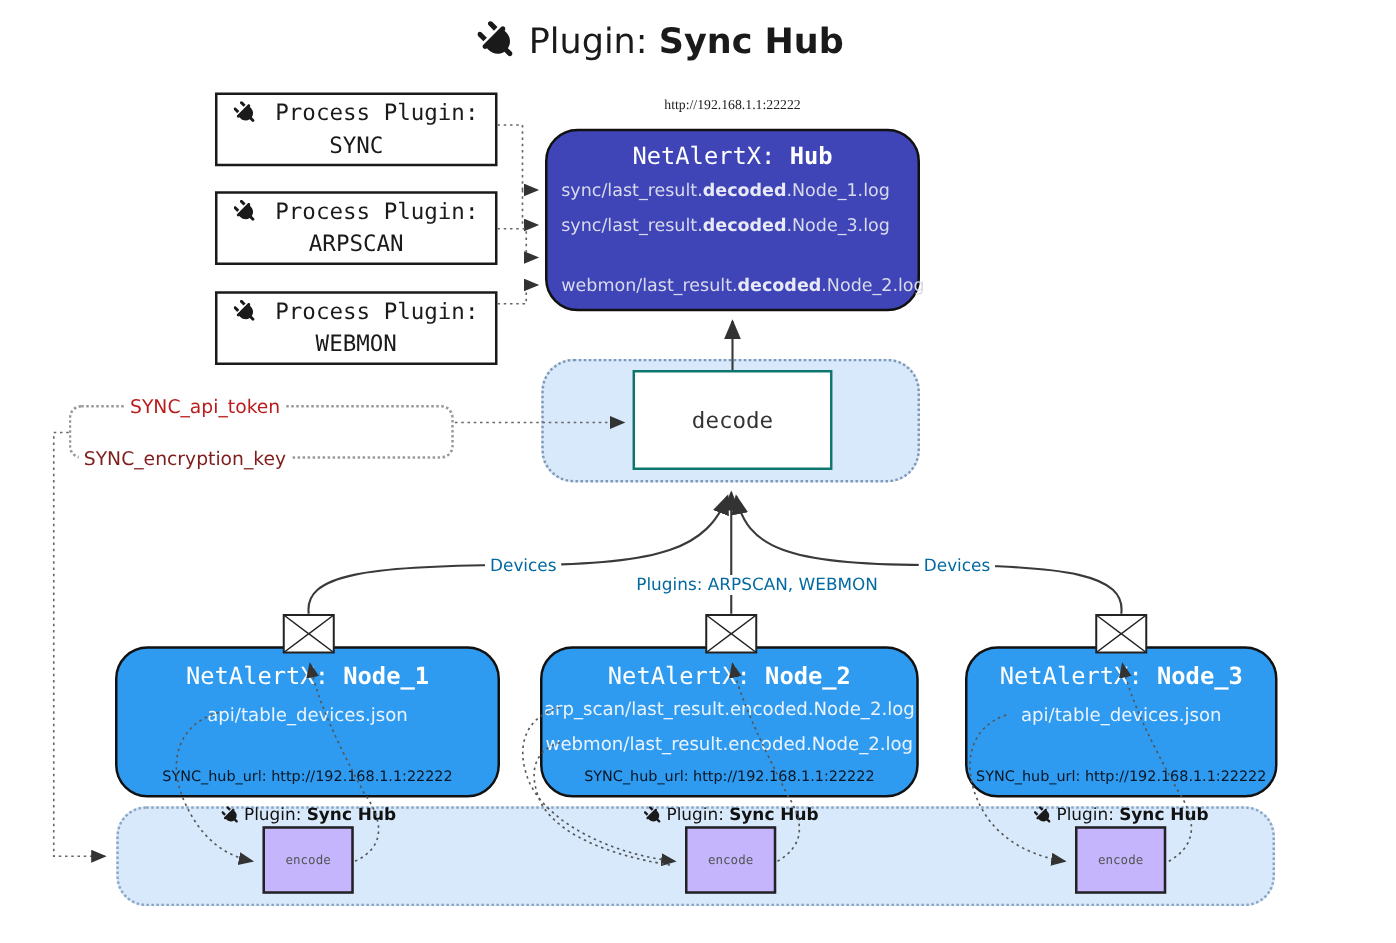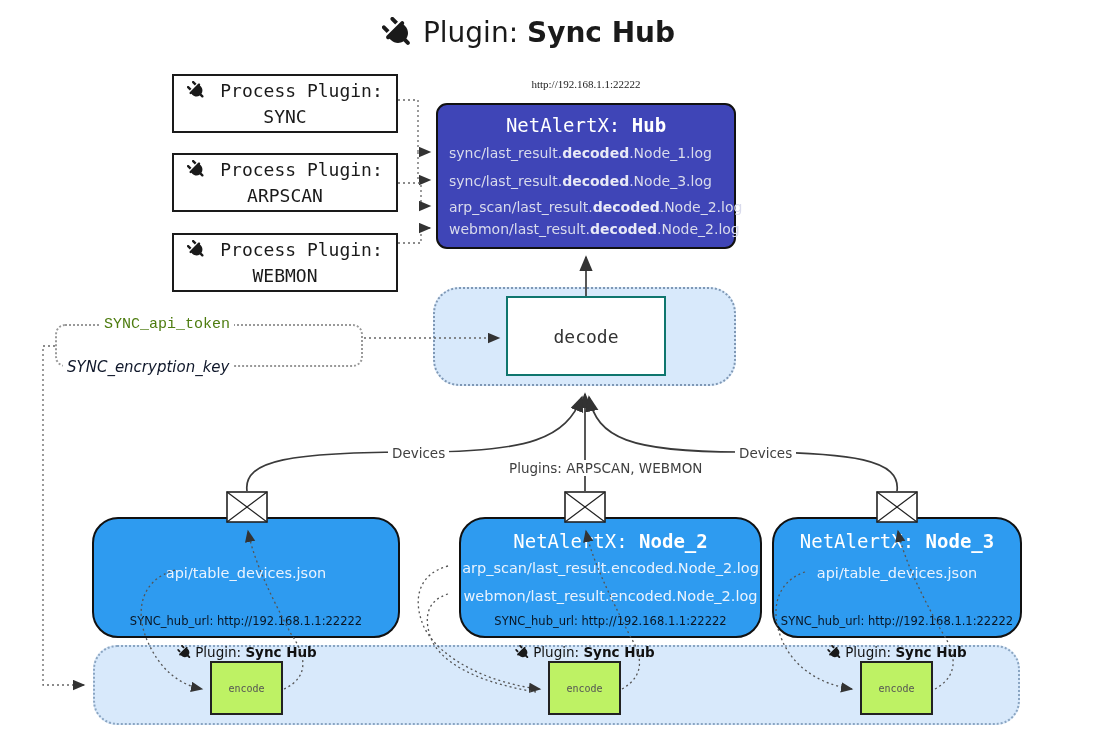--- a/index.html
+++ b/index.html
@@ -14,61 +14,61 @@
   .title b{font-weight:bold;}
 
   
   .pbox{position:absolute;left:172px;width:226px;height:59px;background:#fff;border:2px solid #1a1a1a;
         box-sizing:border-box;z-index:2;display:flex;flex-direction:column;justify-content:center;align-items:center;
         font-family:"DejaVu Sans Mono",monospace;font-size:18px;line-height:26px;}
   .pbox .row{display:flex;align-items:center;gap:14px;}
 
   
   .hub{position:absolute;left:436px;top:103px;width:300px;height:146px;background:var(--hub-bg,#3F45B7);
-       border:2px solid #111;border-radius:11px;box-sizing:border-box;z-index:2;color:#fff;}
+       border:2px solid #111;border-radius:26px;box-sizing:border-box;z-index:2;color:#fff;}
   .hub-title{position:absolute;top:9px;left:0;width:100%;text-align:center;
              font-family:"DejaVu Sans Mono",monospace;font-size:19px;}
   .hub-log{position:absolute;left:11px;font-size:14px;color:#D9DBEC;white-space:nowrap;text-align:center;}
   .hub-log b{font-weight:bold;color:#E8E9F6;}
   .hub-url{position:absolute;left:436px;top:78px;width:300px;text-align:center;font-size:11px;color:#222;z-index:2;font-family:Liberation Serif, serif;}
 
   
   .dband{position:absolute;left:433px;top:287px;width:303px;height:99px;background:var(--band-bg,#D8E9FB);
          border:2px dotted #7f98b5;border-radius:26px;box-sizing:border-box;z-index:2;}
   .dbox{position:absolute;left:506px;top:296px;width:160px;height:80px;background:#fff;border:2px solid #0f766e;
         box-sizing:border-box;z-index:3;display:flex;align-items:center;justify-content:center;
         font-family:"DejaVu Sans Mono",monospace;font-size:18px;color:#333;}
 
   
   .secrets{position:absolute;left:55px;top:324px;width:308px;height:43px;border:2px dotted #999;
            border-radius:10px;box-sizing:border-box;z-index:2;}
-  .sec-token{left:100px;top:316px;font-size:15px;color:#4d7c0f;font-family:Liberation Mono, monospace;}
-  .sec-key{left:63px;top:358px;font-size:15px;color:#0f172a;font-style:italic;}
+  .sec-token{left:100px;top:316px;font-size:15px;color:#b91c1c;}
+  .sec-key{left:63px;top:358px;font-size:15px;color:#7f1d1d;}
 
   
   .node{position:absolute;top:517px;height:121px;background:var(--node-bg,#2E9BF0);border:2px solid #111;
         border-radius:26px;box-sizing:border-box;z-index:2;color:#fff;}
-  .n1{left:92px;width:308px;} .n2{left:432px;width:303px;margin-left:27px;} .n3{left:772px;width:250px;}
+  .n1{left:92px;width:308px;} .n2{left:432px;width:303px;} .n3{left:772px;width:250px;}
   .node-title{position:absolute;top:11px;left:0;width:100%;text-align:center;
               font-family:"DejaVu Sans Mono",monospace;font-size:19px;}
   .node-file{position:absolute;left:0;width:100%;text-align:center;font-size:14.5px;color:#EAF3FE;white-space:nowrap;}
   .node-url{position:absolute;bottom:8px;left:0;width:100%;text-align:center;font-size:11.5px;color:#0a1624;}
 
   
   .eband{position:absolute;left:93px;top:645px;width:927px;height:80px;background:var(--band-bg,#D8E9FB);
          border:2px dotted #8aa5c2;border-radius:24px;box-sizing:border-box;z-index:1;}
   .bplabel{position:absolute;top:644px;transform:translateX(-50%);display:flex;align-items:center;gap:3px;
            font-size:13.5px;color:#111;z-index:2;white-space:nowrap;}
   .bplabel b{font-weight:bold;}
-  .ebox{position:absolute;top:661px;width:73px;height:54px;background:#bef264;border:2px solid #222;box-sizing:border-box;
+  .ebox{position:absolute;top:661px;width:73px;height:54px;background:#c4b5fd;border:2px solid #222;box-sizing:border-box;
         display:flex;align-items:center;justify-content:center;z-index:2;
         font-family:"DejaVu Sans Mono",monospace;font-size:10px;color:#555;}
 
   
-  .edge-lbl{font-size:13.5px;color:#404040;}
+  .edge-lbl{font-size:13.5px;color:#0369a1;}
   .plug{flex:0 0 auto;}
 </style>
 </head>
 <body>
 
 <svg width="0" height="0" style="position:absolute">
   <defs>
     <g id="plug-glyph">
       <g transform="rotate(-45 256 256)">
         <path transform="translate(64,0)" fill="#1a1a1a" d="M96 0c17.7 0 32 14.3 32 32v96H64V32c0-17.7 14.3-32 32-32zm192 0c17.7 0 32 14.3 32 32v96h-64V32c0-17.7 14.3-32 32-32zM32 160h320c17.7 0 32 14.3 32 32s-14.3 32-32 32v32c0 77.4-55 142-128 156.8V480c0 17.7-14.3 32-32 32s-32-14.3-32-32v-67.2C87 398 32 333.4 32 256v-32c-17.7 0-32-14.3-32-32s14.3-32 32-32z"></path>
@@ -112,36 +112,36 @@
       <span>Process Plugin:</span>
       </div>
     <div>WEBMON</div>
   </div>
 
   <div class="hub-url">http://192.168.1.1:22222</div>
   <div class="hub">
     <div class="hub-title"><span>NetAlertX: </span><b>Hub</b></div>
     <div class="hub-log" style="top:40px"><span>sync/last_result.</span><b>decoded</b><span>.Node_1.log</span></div>
     <div class="hub-log" style="top:68px"><span>sync/last_result.</span><b>decoded</b><span>.Node_3.log</span></div>
-    <div class="hub-log" style="top:94px"><span>arp_scan/last_result.</span><b>decoded</b><span>.Node_2.log</span></div>
     <div class="hub-log" style="top:116px"><span>webmon/last_result.</span><b>decoded</b><span>.Node_2.log</span></div>
   </div>
 
   <div class="dband"></div>
   <div class="dbox">decode</div>
 
   <div class="secrets"></div>
   <div class="lbl sec-token">SYNC_api_token</div>
   <div class="lbl sec-key">SYNC_encryption_key</div>
 
   <div class="lbl edge-lbl" style="left:388px;top:445px">Devices</div>
   <div class="lbl edge-lbl" style="left:505px;top:460px">Plugins: ARPSCAN, WEBMON</div>
   <div class="lbl edge-lbl" style="left:735px;top:445px">Devices</div>
 
   <div class="node n1">
+    <div class="node-title"><span>NetAlertX: </span><b>Node_1</b></div>
     <div class="node-file" style="top:46px">api/table_devices.json</div>
     <div class="node-url">SYNC_hub_url: http://192.168.1.1:22222</div>
   </div>
 
   <div class="node n2">
     <div class="node-title"><span>NetAlertX: </span><b>Node_2</b></div>
     <div class="node-file" style="top:41px">arp_scan/last_result.encoded.Node_2.log</div>
     <div class="node-file" style="top:69px">webmon/last_result.encoded.Node_2.log</div>
     <div class="node-url">SYNC_hub_url: http://192.168.1.1:22222</div>
   </div>

